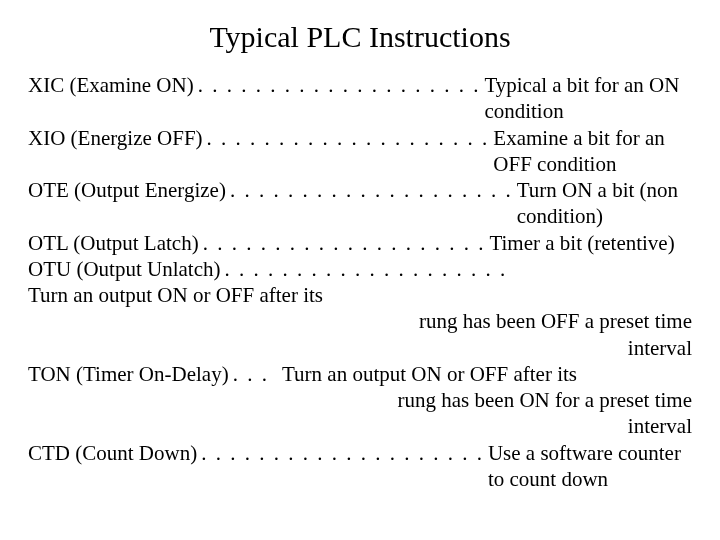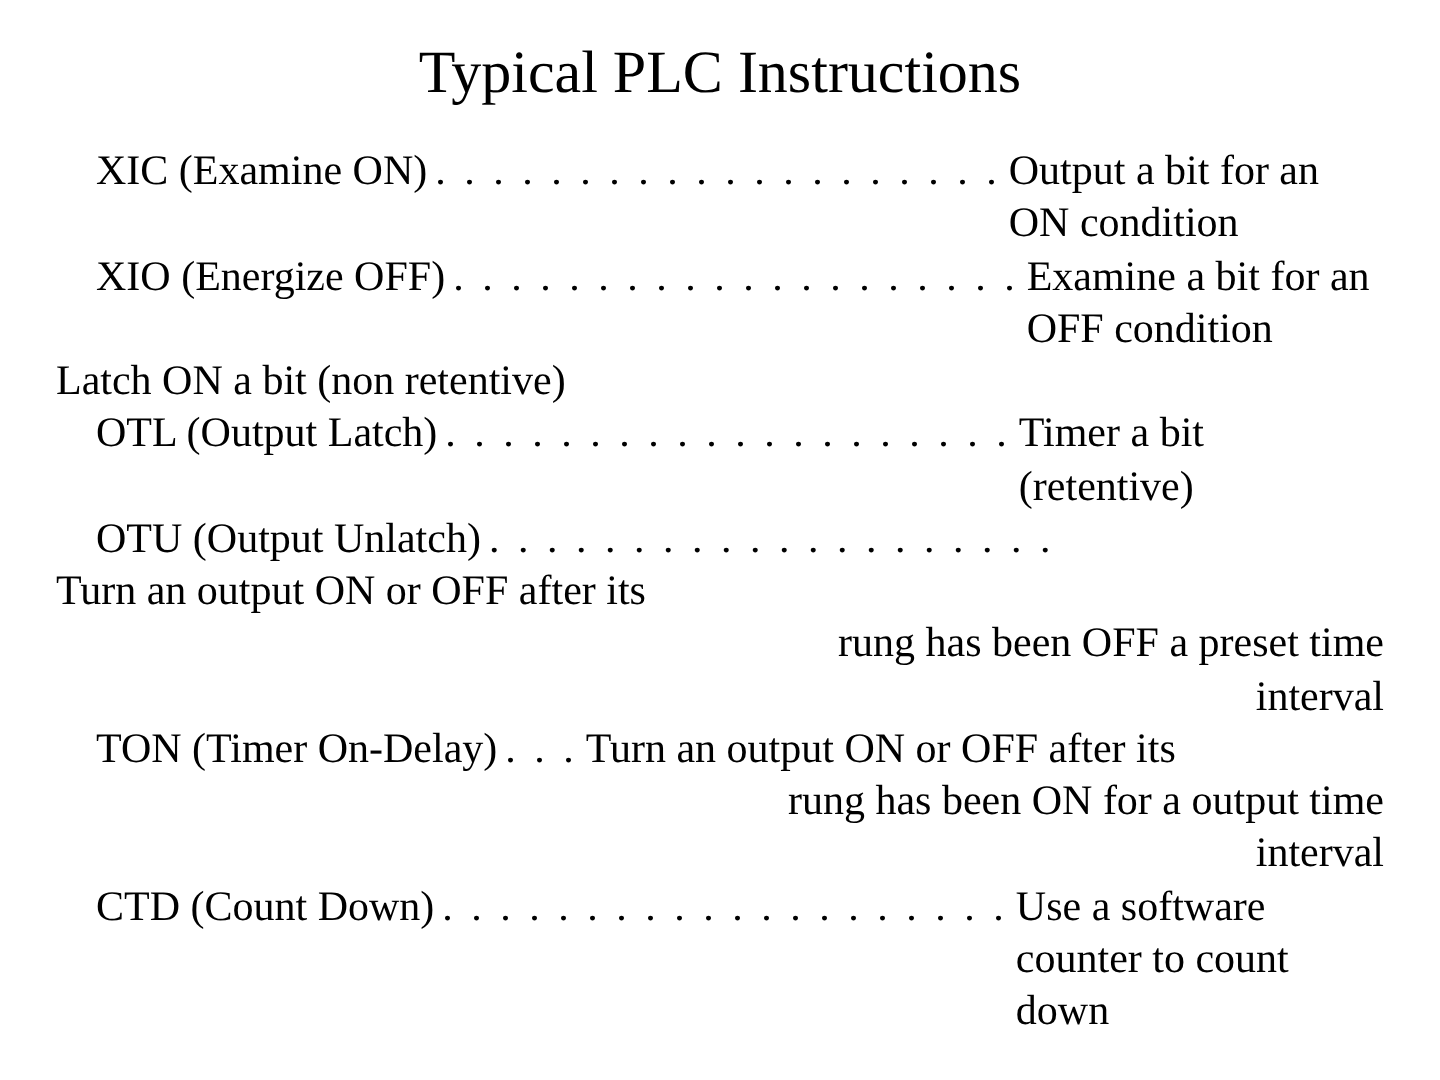--- a/index.html
+++ b/index.html
@@ -31,21 +31,20 @@
     display: flex;
     align-items: flex-start;
   }
   .term-cell {
     flex: 0 0 254px;
     white-space: nowrap;
     display: flex;
   }
   .term-text {
     flex: 0 0 auto;
-    margin-left: 20px;
   }
   .dots {
     flex: 1 1 auto;
     overflow: hidden;
     letter-spacing: 2px;
     padding: 0 4px;
   }
   .dots::after {
     content: ". . . . . . . . . . . . . . . . . . . .";
     white-space: nowrap;
@@ -68,31 +67,35 @@
 <body>
 
 <div class="slide">
   <div class="title">Typical PLC Instructions</div>
   <div class="rows" id="rows">
       <div class="row">
         <div class="term-cell">
           <span class="term-text">XIC (Examine ON)</span>
           <span class="dots"></span>
         </div>
-        <div class="desc-cell">Output a bit for an ON condition</div>
+        <div class="desc-cell">Typical a bit for an ON condition</div>
       </div>
       <div class="row">
         <div class="term-cell">
           <span class="term-text">XIO (Energize OFF)</span>
           <span class="dots"></span>
         </div>
         <div class="desc-cell">Examine a bit for an OFF condition</div>
       </div>
       <div class="row">
-        <div class="desc-cell">Latch ON a bit (non retentive)</div>
+        <div class="term-cell">
+          <span class="term-text">OTE (Output Energize)</span>
+          <span class="dots"></span>
+        </div>
+        <div class="desc-cell">Turn ON a bit (non condition)</div>
       </div>
       <div class="row">
         <div class="term-cell">
           <span class="term-text">OTL (Output Latch)</span>
           <span class="dots"></span>
         </div>
         <div class="desc-cell">Timer a bit (retentive)</div>
       </div>
       <div class="row">
         <div class="term-cell">
@@ -113,21 +116,21 @@
       </div>
       <div class="row">
         <div class="term-cell">
           <span class="term-text">TON (Timer On-Delay)</span>
           <span class="dots short"></span>
         </div>
         <div class="desc-cell">Turn an output ON or OFF after its</div>
       </div>
       <div class="row cont">
         <div class="term-cell"></div>
-        <div class="desc-cell indent">rung has been ON for a output time</div>
+        <div class="desc-cell indent">rung has been ON for a preset time</div>
       </div>
       <div class="row cont">
         <div class="term-cell"></div>
         <div class="desc-cell indent">interval</div>
       </div>
       <div class="row">
         <div class="term-cell">
           <span class="term-text">CTD (Count Down)</span>
           <span class="dots"></span>
         </div>

